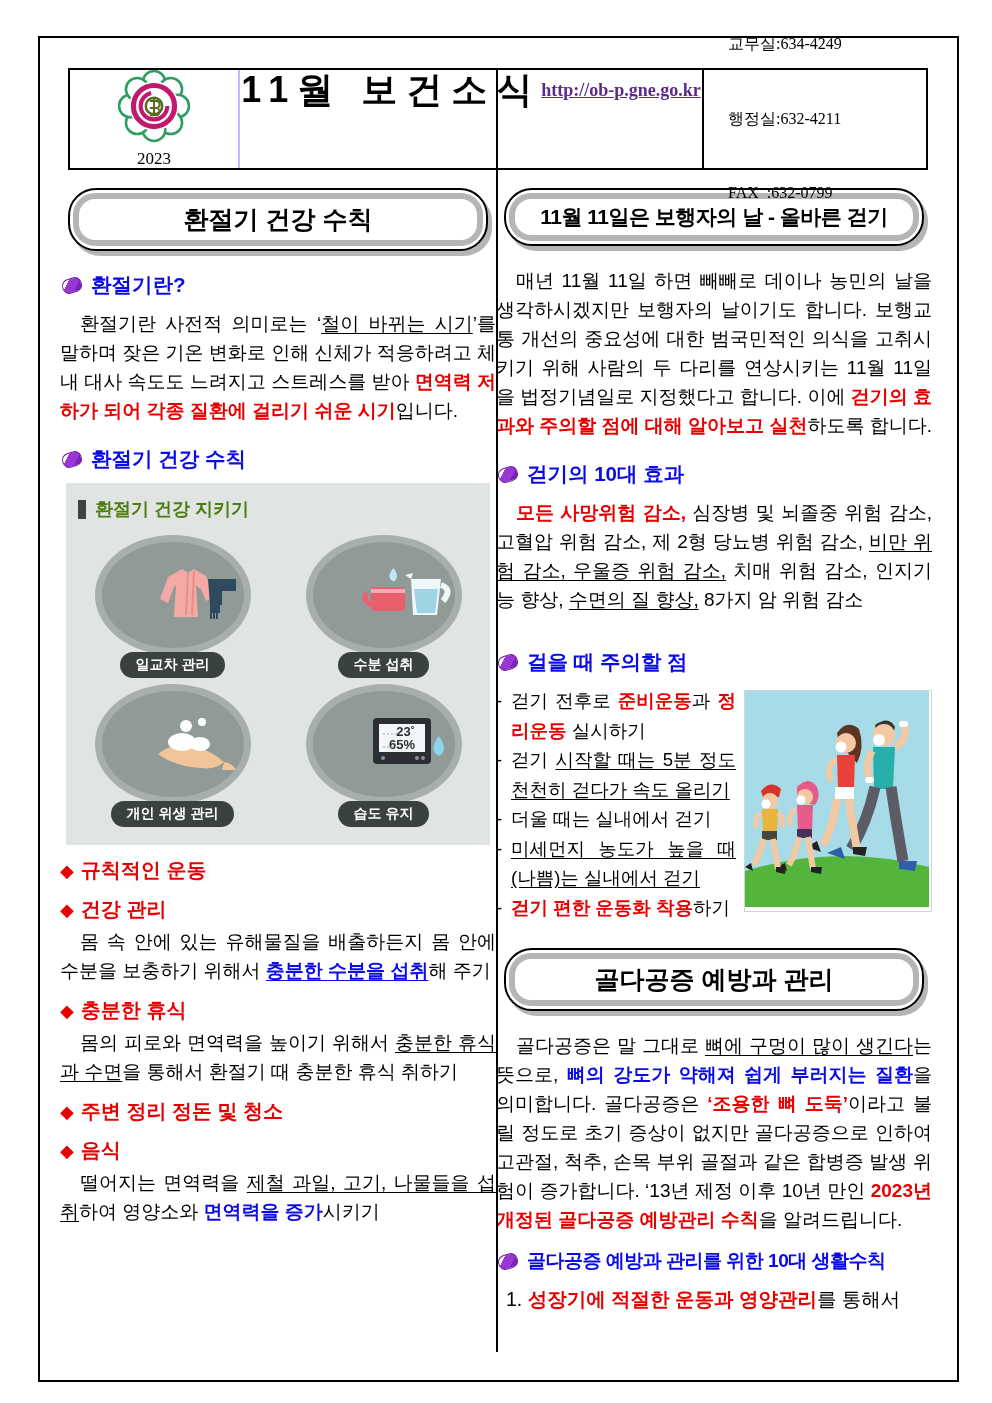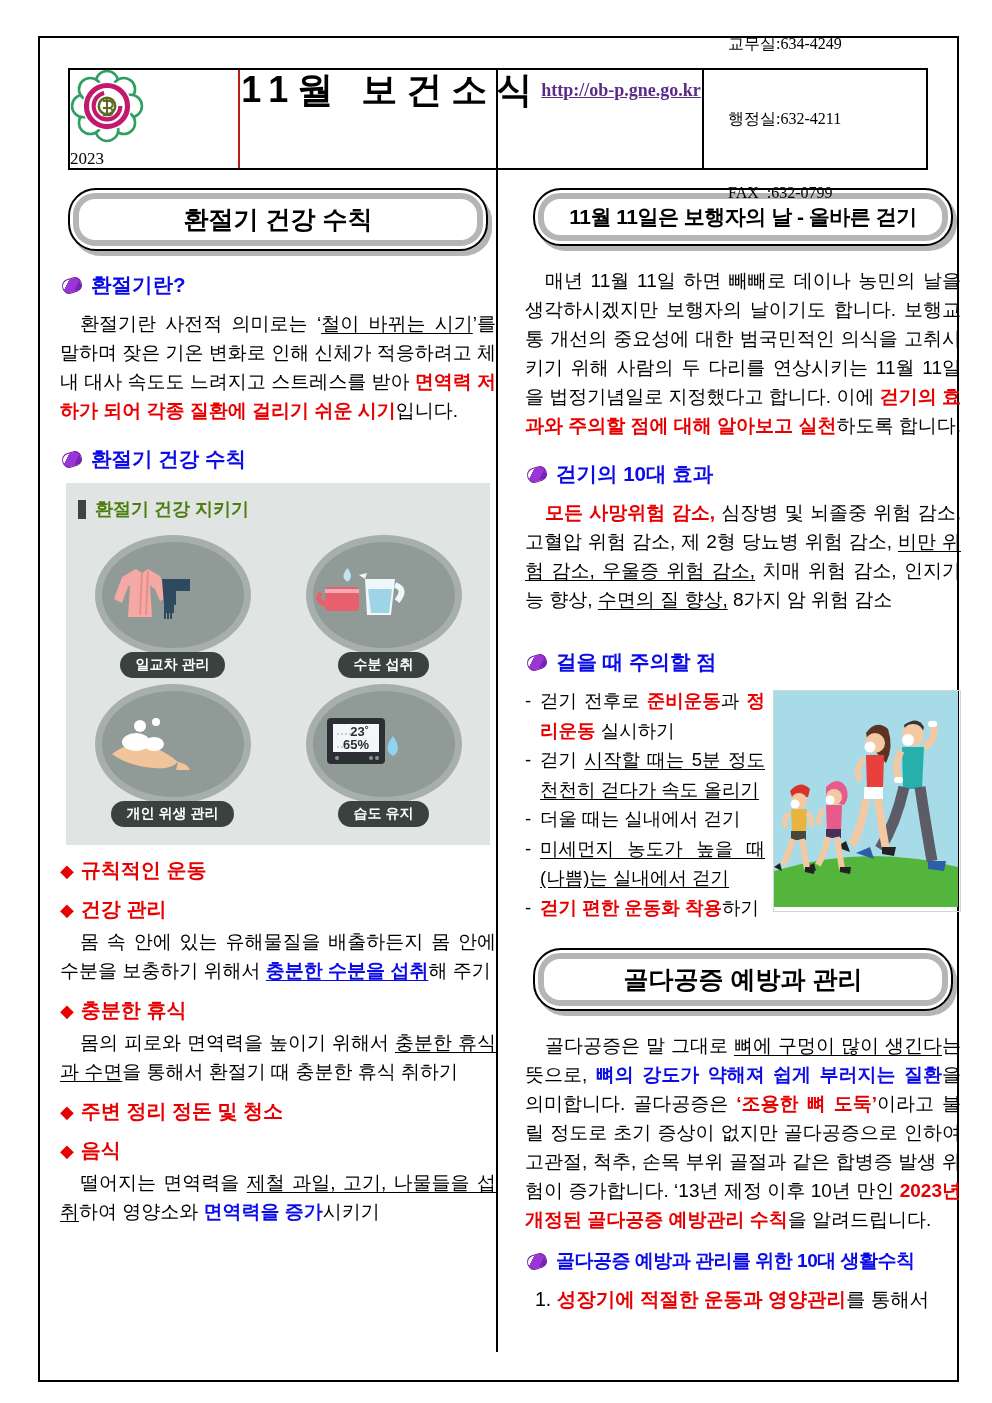--- a/index.html
+++ b/index.html
@@ -3,32 +3,32 @@
 <meta charset="utf-8">
 <style>
   html,body{margin:0;padding:0;}
   body{width:992px;height:1403px;position:relative;background:#fff;
        font-family:"Liberation Sans","DejaVu Sans",sans-serif;color:#000;}
   .page{position:absolute;left:38px;top:36px;width:917px;height:1342px;border:2px solid #000;background:#fff;}
   .vline{position:absolute;left:456px;top:30px;height:1284px;width:0;border-left:2px solid #000;z-index:3;}
 
   
   .header{position:absolute;left:28px;top:30px;width:856px;height:98px;border:2px solid #000;display:flex;z-index:2;background:transparent;}
-  .logo-cell{width:168px;border-right:2px solid #b91c1c;display:flex;flex-direction:column;justify-content:center;background:#fff;}
+  .logo-cell{width:168px;border-right:2px solid #c4b5fd;display:flex;flex-direction:column;align-items:center;justify-content:center;background:#fff;}
   .year{font-family:"Liberation Serif",serif;font-size:17px;margin-top:2px;}
   .title-cell{flex:1;display:flex;align-items:flex-start;justify-content:center;}
   .main-title{font-size:36px;font-weight:bold;letter-spacing:9px;line-height:1.1;}
   .site-url{font-family:"Liberation Serif",serif;font-size:18px;font-weight:bold;color:#5c2b8a;text-decoration:underline;margin-top:10px;}
   .contact-cell{width:198px;border-left:2px solid #000;display:flex;align-items:center;padding-left:24px;background:#fff;}
   .contact-cell div{font-family:"Liberation Serif",serif;font-size:16px;line-height:1.55;white-space:pre;}
 
   
   .col{position:absolute;top:146px;width:436px;}
   .col-l{left:20px;}
-  .col-r{left:485px;}
+  .col-r{left:456px;}
 
   
   .tbox{border:2px solid #000;border-radius:28px;padding:3px;margin:4px 8px 20px 8px;box-shadow:4px 5px 0 #b5b5b5;background:#fff;}
   .tbox-inner{border:6px solid #b5b5b5;border-radius:22px;text-align:center;font-weight:bold;font-size:25px;padding:4px 4px;background:#fff;white-space:nowrap;}
   .tbox-sm .tbox-inner{font-size:21px;letter-spacing:-0.5px;}
 
   
   .sect{display:flex;align-items:center;gap:9px;color:#0b0be8;font-weight:bold;font-size:20.5px;margin:20px 0 10px 2px;}
   .sect.tight{font-size:19px;letter-spacing:-0.5px;margin-top:14px;}
   .crayon{width:18px;height:13px;flex:none;border-radius:7px;border:1px solid #6d1fa0;
@@ -44,21 +44,21 @@
   .bbu{color:#0b0be8;font-weight:bold;text-decoration:underline;text-underline-offset:3px;}
   .src{text-align:right;font-size:15px;margin:6px 2px 0 0;}
 
   
   .info{background:#e0e4e3;margin:4px 6px 6px 6px;padding:14px 12px 18px;}
   .info-title{display:flex;align-items:center;gap:9px;color:#4d7c0f;font-weight:bold;font-size:18px;}
   .info-bar{width:8px;height:19px;background:#3d4543;flex:none;}
   .info-grid{display:grid;grid-template-columns:1fr 1fr;gap:6px 22px;margin-top:14px;}
   .tile{text-align:center;}
   .tile-circle{width:142px;height:106px;border-radius:50%;background:#909a96;border:7px solid #a7afac;
-               margin:0 auto;display:flex;align-items:center;justify-content:flex-start;}
+               margin:0 auto;display:flex;align-items:center;justify-content:flex-end;}
   .tile-label{display:inline-block;background:#3a4240;color:#fff;font-size:14px;font-weight:bold;
               border-radius:15px;padding:4px 16px;margin-top:-13px;position:relative;white-space:nowrap;}
   .hygro-num{font:bold 13px "Liberation Sans",sans-serif;fill:#2b2f33;}
 
   
   .caut{display:flex;gap:8px;align-items:flex-start;}
   .caut-list{flex:1;font-size:18.5px;line-height:29.5px;}
   .c-item{display:flex;}
   .dash{width:15px;flex:none;}
   .itxt{flex:1;text-align:justify;}

